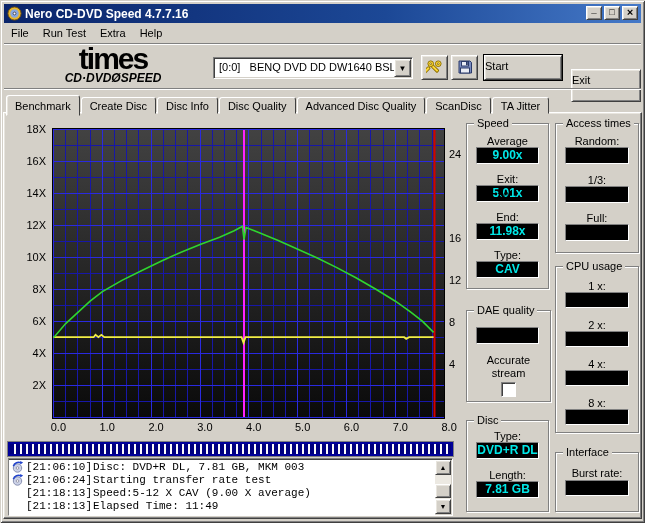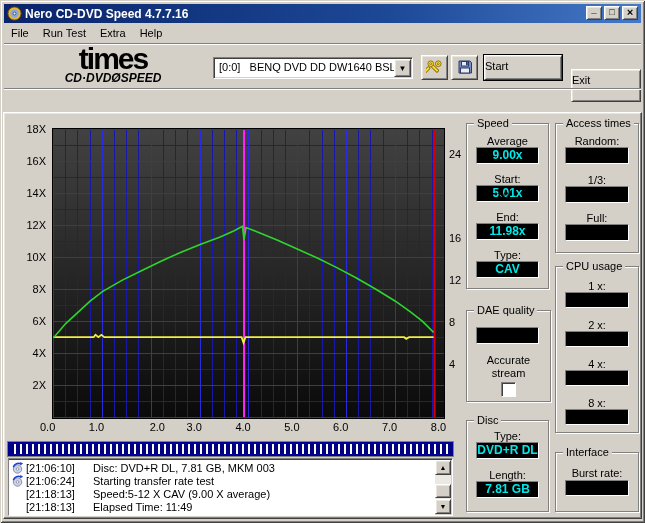--- a/index.html
+++ b/index.html
@@ -44,27 +44,27 @@
   .plot{ left:53px; top:129px; width:391px; height:289px; outline:1px solid #000;
     background-image:
       repeating-linear-gradient(90deg,#2a2ae0 0 1px,transparent 1px 48.85px),
       repeating-linear-gradient(180deg,#2a2ae0 0 1px,transparent 1px 32px),
       repeating-linear-gradient(90deg,#1717a8 0 1px,transparent 1px 12.21px),
       repeating-linear-gradient(180deg,#1717a8 0 1px,transparent 1px 16px),
       linear-gradient(#424242,#262626 50%,#0a0a0a);
     z-index:1; }
   .tick{ position:absolute; white-space:nowrap; z-index:2; }
   .ltick{ width:32px; text-align:right; }
-  .xtick{ width:26px; text-align:left; }
+  .xtick{ width:26px; text-align:right; }
   
   .progress{ left:8px; top:442px; width:445px; height:14px; border:2px solid #000099; background:#fbfbfb; z-index:2;
     box-shadow: 0 0 0 1px #808080; }
   .progress .fill{ width:100%; height:100%; background:repeating-linear-gradient(90deg,#000080 0 4px,#fbfbfb 4px 6px); }
   .logbox{ left:8px; top:458px; width:445px; height:58px; z-index:2; overflow:hidden; }
-  .logrow{ position:absolute; left:2px; height:13px; display:flex; align-items:center; white-space:nowrap; }
+  .logrow{ position:absolute; left:2px; height:13px; display:flex; white-space:nowrap;font-family:Liberation Mono, monospace; }
   .logtime{ width:56px; margin-left:2px; }
   .logicon{ width:13px; height:12px; }
   .logtext{ margin-left:11px; }
   .sb{ position:absolute; right:1px; top:1px; bottom:1px; width:16px; background:#ece9e2; }
   .sbtn{ position:absolute; left:0; width:16px; height:15px; font-size:7px; text-align:center; line-height:14px; color:#000; }
   
   .logo1{ font-weight:900; font-size:30px; letter-spacing:-2px; line-height:24px; }
   .logo2{ font-style:italic; font-weight:bold; font-size:12px; letter-spacing:0px; white-space:nowrap; }
   .cbox{ width:15px; height:15px; background:#fff; border:1px solid; border-color:#808080 #ffffff #ffffff #808080;
     box-shadow: inset 1px 1px 0 #404040; }
@@ -125,20 +125,29 @@
       <path d="M2 2 h11 l1.5 1.5 V14 H2z" fill="#7a8cc0" stroke="#2a3a6a"></path>
       <rect x="4.5" y="2.5" width="7" height="4.5" fill="#e8ecf5" stroke="#2a3a6a"></rect>
       <rect x="9" y="3" width="1.8" height="3.2" fill="#2a3a6a"></rect>
       <rect x="3.5" y="9" width="9" height="5" fill="#e8ecf5" stroke="#2a3a6a"></rect>
     </svg>
   </span>
   <span class="abs raised btn default" style="left:484px;top:55px;width:78px;height:25px">Start</span>
   <span class="abs raised btn" style="left:571px;top:69px;width:70px;height:33px">Exit</span>
   <div class="abs groove" style="left:4px;top:88px;width:637px"></div>
 
+  <div class="abs tabstrip" id="tabstrip">
+      <div class="tab active">Benchmark</div>
+      <div class="tab">Create Disc</div>
+      <div class="tab">Disc Info</div>
+      <div class="tab">Disc Quality</div>
+      <div class="tab">Advanced Disc Quality</div>
+      <div class="tab">ScanDisc</div>
+      <div class="tab">TA Jitter</div>
+    </div>
 
   <div class="abs page"></div>
 
   <div class="abs plot" id="plot">
     <div id="svg-holder" style="width:100%;height:100%"><svg width="391" height="289" viewBox="0 0 391 289">
           <line x1="191.0" y1="1" x2="191.0" y2="288" stroke="#ff22ff" stroke-width="2"></line>
           <line x1="381.5" y1="1" x2="381.5" y2="288" stroke="#d40000" stroke-width="2"></line>
           <polyline points="0.5,208.2 40.6,208.2 42.5,205.8 45.4,208.2 48.4,205.8 51.3,208.2 188.6,208.2 190.5,213.8 192.5,208.2 351.2,208.2 353.2,209.8 356.1,208.2 380.6,208.2" fill="none" stroke="#f2ee45" stroke-width="1.8"></polyline>
           <polyline points="0.5,208.8 12.7,194.6 24.9,183.4 37.1,172.2 49.4,162.6 68.9,151.4 88.4,141.8 108.0,132.2 127.5,123.4 147.1,115.4 166.6,108.2 181.2,101.8 189.5,97.3 191.0,110.6 193.0,98.6 205.7,103.4 225.2,111.4 244.8,120.2 264.3,129.0 283.8,138.6 303.4,149.0 322.9,160.2 342.4,172.2 357.1,182.6 369.3,192.2 380.6,203.4" fill="none" stroke="#2fd52f" stroke-width="1.6"></polyline>
         </svg></div>
@@ -154,34 +163,34 @@
       <span class="tick ltick" style="left: 14px; width: 32px; top: 347px;">4X</span>
       <span class="tick ltick" style="left: 14px; width: 32px; top: 379px;">2X</span>
       <span class="tick " style="left: 449px; top: 148px;">24</span>
       <span class="tick " style="left: 449px; top: 190px; margin-left: 48px;">20</span>
       <span class="tick " style="left: 449px; top: 232px;">16</span>
       <span class="tick " style="left: 449px; top: 274px;">12</span>
       <span class="tick " style="left: 449px; top: 316px;">8</span>
       <span class="tick " style="left: 449px; top: 358px;">4</span>
       <span class="tick xtick" style="left: 40px; top: 421px;">0.0</span>
       <span class="tick xtick" style="left: 88.85px; top: 421px;">1.0</span>
-      <span class="tick xtick" style="left: 137.7px; top: 421px; margin-left: 12px;">2.0</span>
+      <span class="tick xtick" style="left: 137.7px; top: 421px;">2.0</span>
       <span class="tick xtick" style="left: 186.55px; top: 421px;">3.0</span>
       <span class="tick xtick" style="left: 235.4px; top: 421px;">4.0</span>
       <span class="tick xtick" style="left: 284.25px; top: 421px;">5.0</span>
       <span class="tick xtick" style="left: 333.1px; top: 421px;">6.0</span>
       <span class="tick xtick" style="left: 381.95px; top: 421px;">7.0</span>
       <span class="tick xtick" style="left: 430.8px; top: 421px;">8.0</span>
     </div>
 
   <div class="group col1" style="left:466px;top:123px;width:83px;height:166px">
     <span class="glabel">Speed</span>
     <div class="flabel" style="top:11px">Average</div>
     <div class="lcd" style="top:23px">9.00x</div>
-    <div class="flabel" style="top:49px">Start:</div>
+    <div class="flabel" style="top:49px">Exit:</div>
     <div class="lcd" style="top:61px">5.01x</div>
     <div class="flabel" style="top:87px">End:</div>
     <div class="lcd" style="top:99px">11.98x</div>
     <div class="flabel" style="top:125px">Type:</div>
     <div class="lcd" style="top:137px">CAV</div>
   </div>
 
   <div class="group col1" style="left:466px;top:310px;width:85px;height:92px">
     <span class="glabel">DAE quality</span>
     <div class="lcd" style="top:16px"></div>

